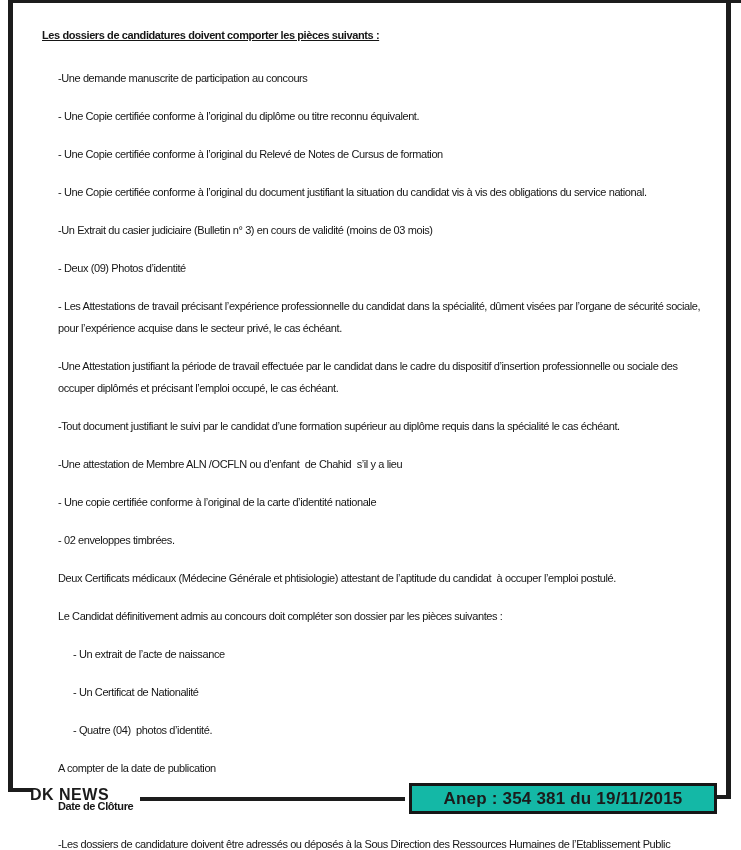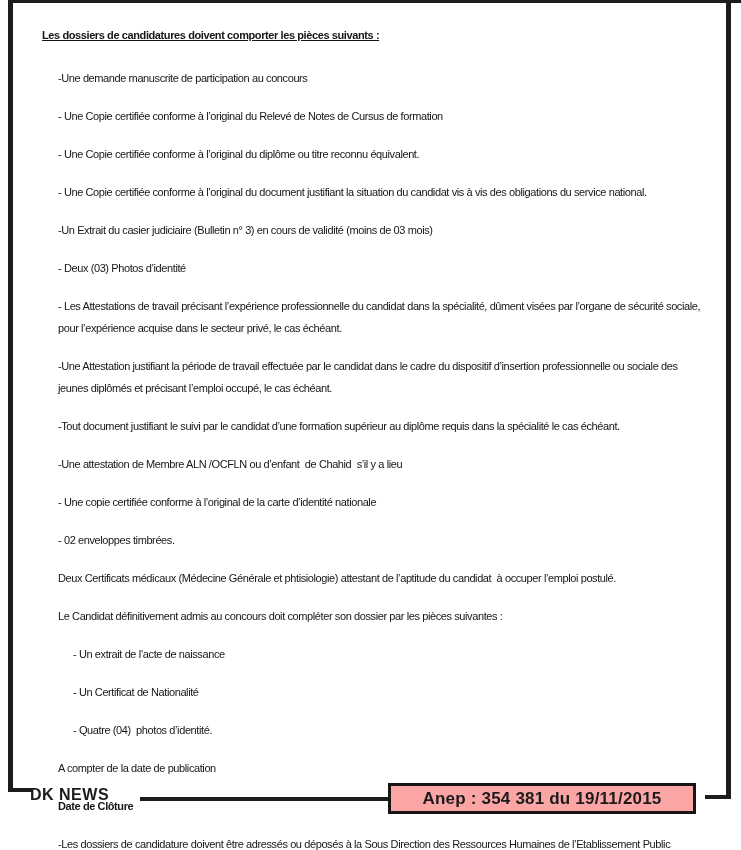--- a/index.html
+++ b/index.html
@@ -34,48 +34,48 @@
 
   
   .newspaper {
     position:absolute; left:30px; top:786px;
     font-size:16px; font-weight:bold; letter-spacing:0.5px; color:#1b1b1b;
   }
   .footer-rule {
     position:absolute; left:140px; top:797px; width:265px; height:4px; background:#1c1c1c;
   }
   .anep-box {
-    position:absolute; left:388px; top:783px; width:302px; height:25px;
-    border:3px solid #161616; background:#fca5a5;
+    position:absolute; left:409px; top:783px; width:302px; height:25px;
+    border:3px solid #161616; background:#14b8a6;
     display:flex; align-items:center; justify-content:center;
   }
   .anep-text { font-size:17px; font-weight:bold; letter-spacing:0.2px; color:#1b1b1b; }
 </style>
 </head>
 <body>
 
 <div class="page">
 
   <div class="border-top"></div>
   <div class="border-left"></div>
   <div class="border-left-foot"></div>
   <div class="border-right"></div>
   <div class="border-right-hook"></div>
 
   <div class="content">
     <p class="title">Les dossiers de candidatures doivent comporter les pièces suivants :</p>
 
     <p>-Une demande manuscrite de participation au concours</p>
+    <p>- Une Copie certifiée conforme à l’original du diplôme ou titre reconnu équivalent.</p>
     <p>- Une Copie certifiée conforme à l’original du Relevé de Notes de Cursus de formation</p>
-    <p>- Une Copie certifiée conforme à l’original du diplôme ou titre reconnu équivalent.</p>
     <p>- Une Copie certifiée conforme à l’original du document justifiant la situation du candidat vis à vis des obligations du service national.</p>
     <p>-Un Extrait du casier judiciaire (Bulletin n° 3) en cours de validité (moins de 03 mois)</p>
-    <p>- Deux (03) Photos d’identité</p>
+    <p>- Deux (09) Photos d’identité</p>
     <p>- Les Attestations de travail précisant l’expérience professionnelle du candidat dans la spécialité, dûment visées par l’organe de sécurité sociale, pour l’expérience acquise dans le secteur privé, le cas échéant.</p>
-    <p>-Une Attestation justifiant la période de travail effectuée par le candidat dans le cadre du dispositif d’insertion professionnelle ou sociale des jeunes diplômés et précisant l’emploi occupé, le cas échéant.</p>
+    <p>-Une Attestation justifiant la période de travail effectuée par le candidat dans le cadre du dispositif d’insertion professionnelle ou sociale des occuper diplômés et précisant l’emploi occupé, le cas échéant.</p>
     <p>-Tout document justifiant le suivi par le candidat d’une formation supérieur au diplôme requis dans la spécialité le cas échéant.</p>
     <p>-Une attestation de Membre ALN /OCFLN ou d’enfant  de Chahid  s’il y a lieu</p>
     <p>- Une copie certifiée conforme à l’original de la carte d’identité nationale</p>
     <p>- 02 enveloppes timbrées.</p>
 
     <p>Deux Certificats médicaux (Médecine Générale et phtisiologie) attestant de l’aptitude du candidat  à occuper l’emploi postulé.</p>
     <p>Le Candidat définitivement admis au concours doit compléter son dossier par les pièces suivantes :</p>
 
     <p class="sub">- Un extrait de l’acte de naissance</p>
     <p class="sub">- Un Certificat de Nationalité</p>

